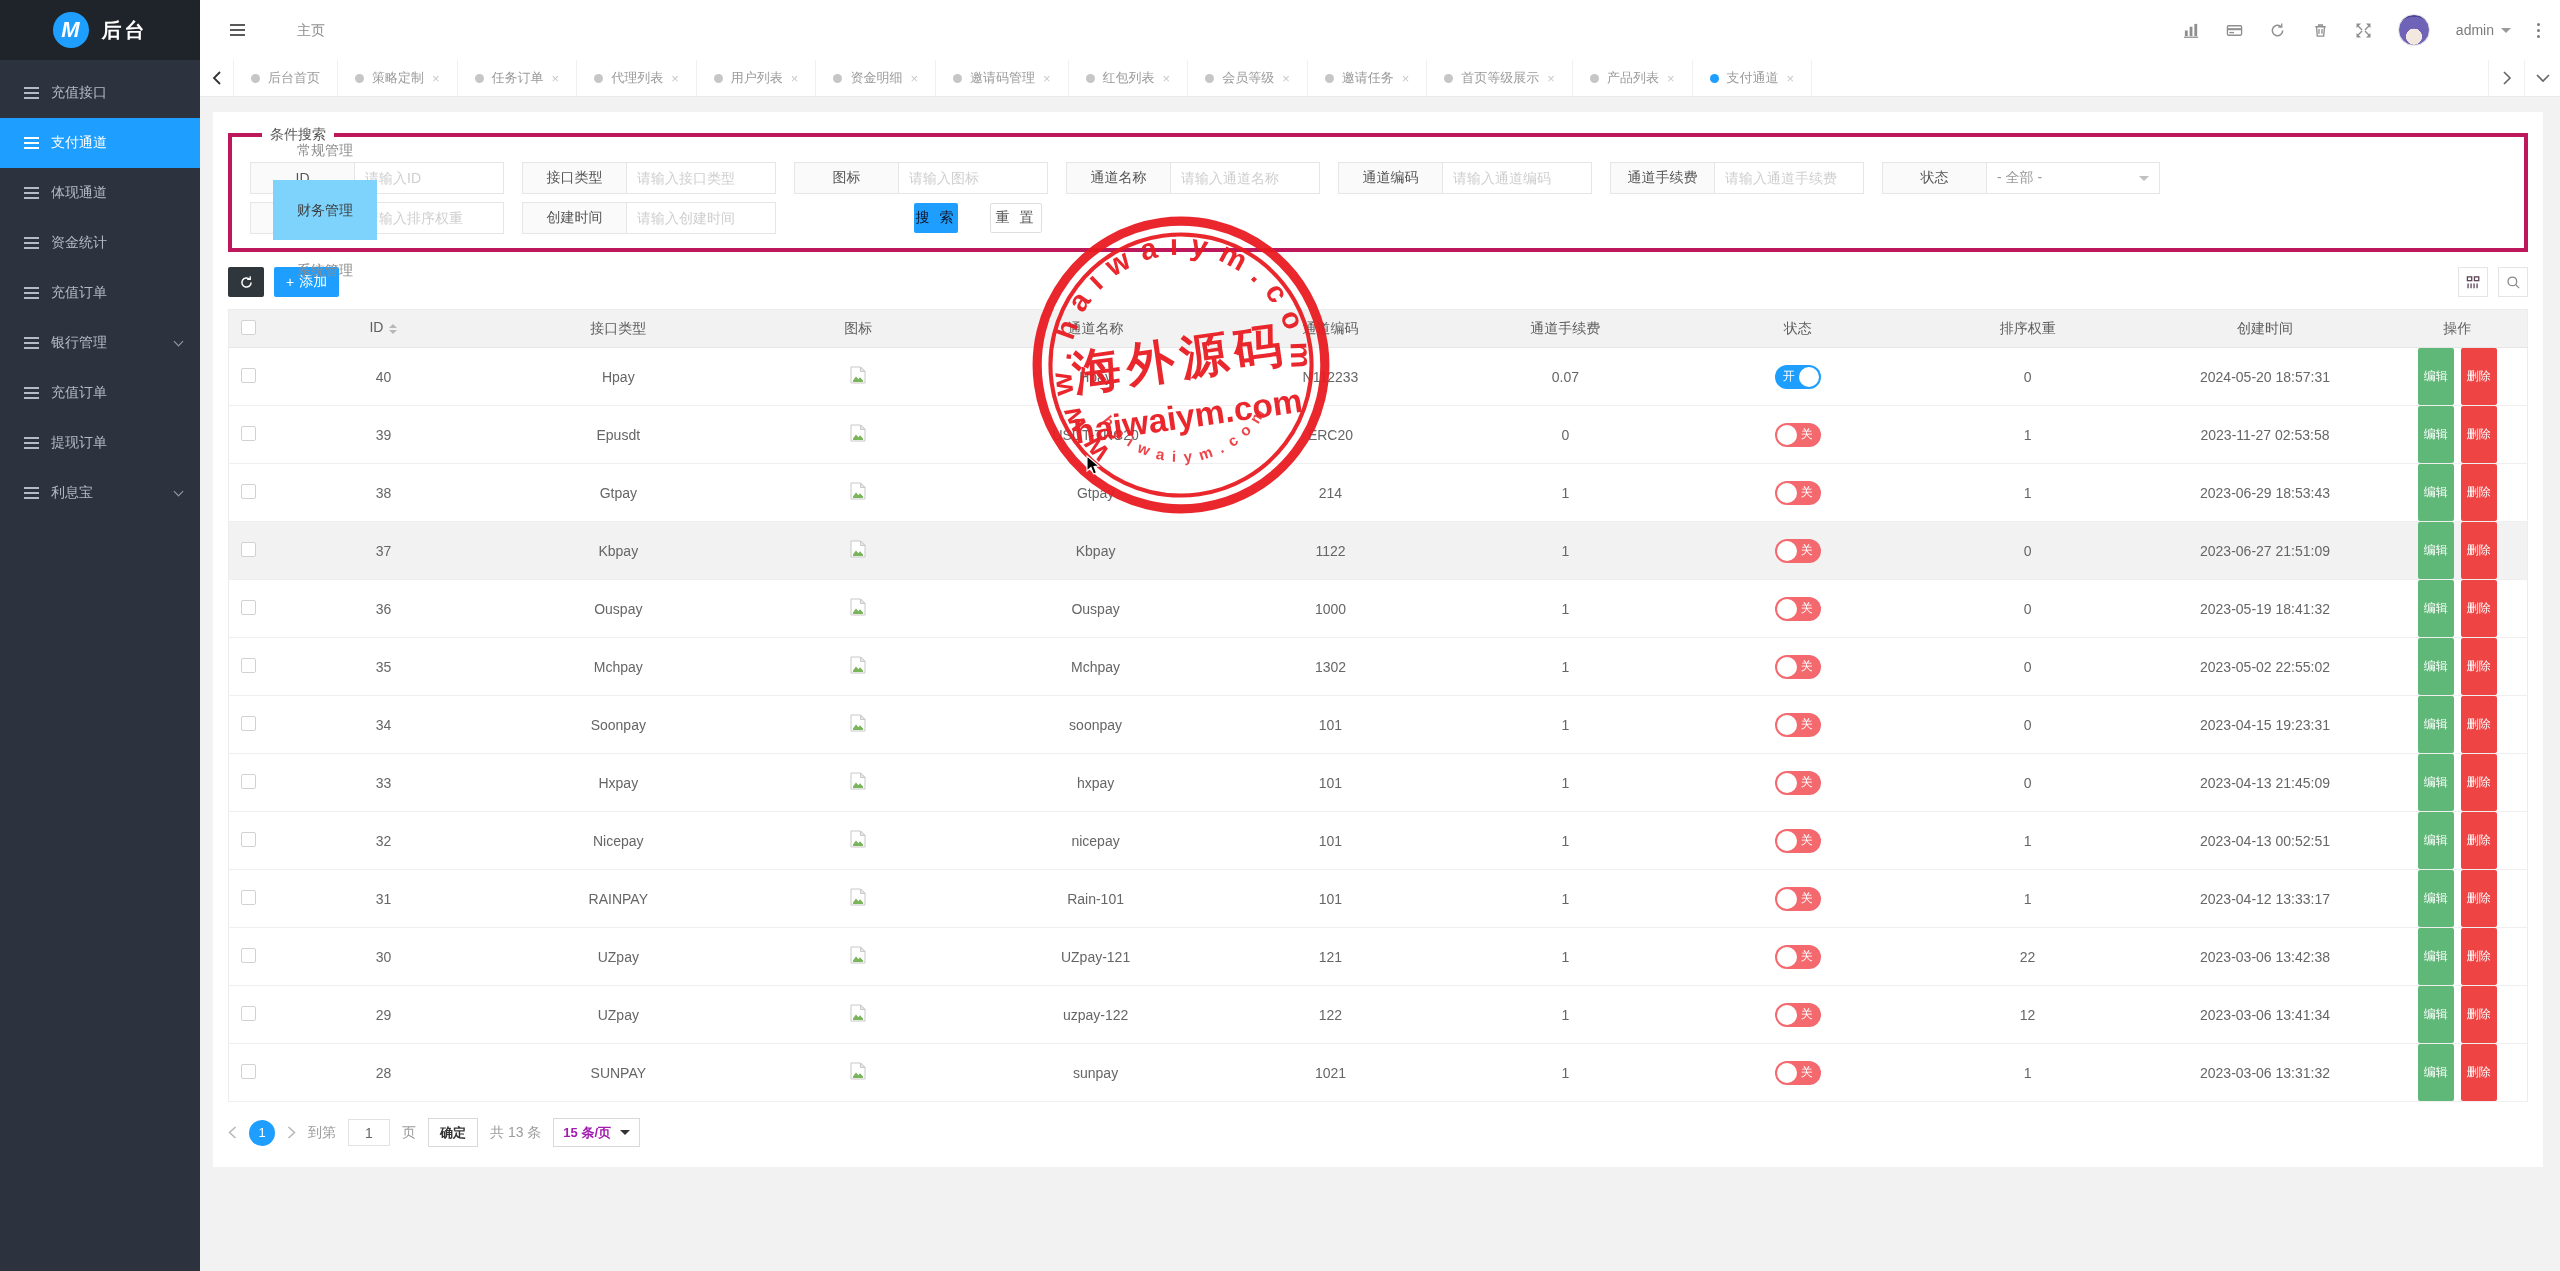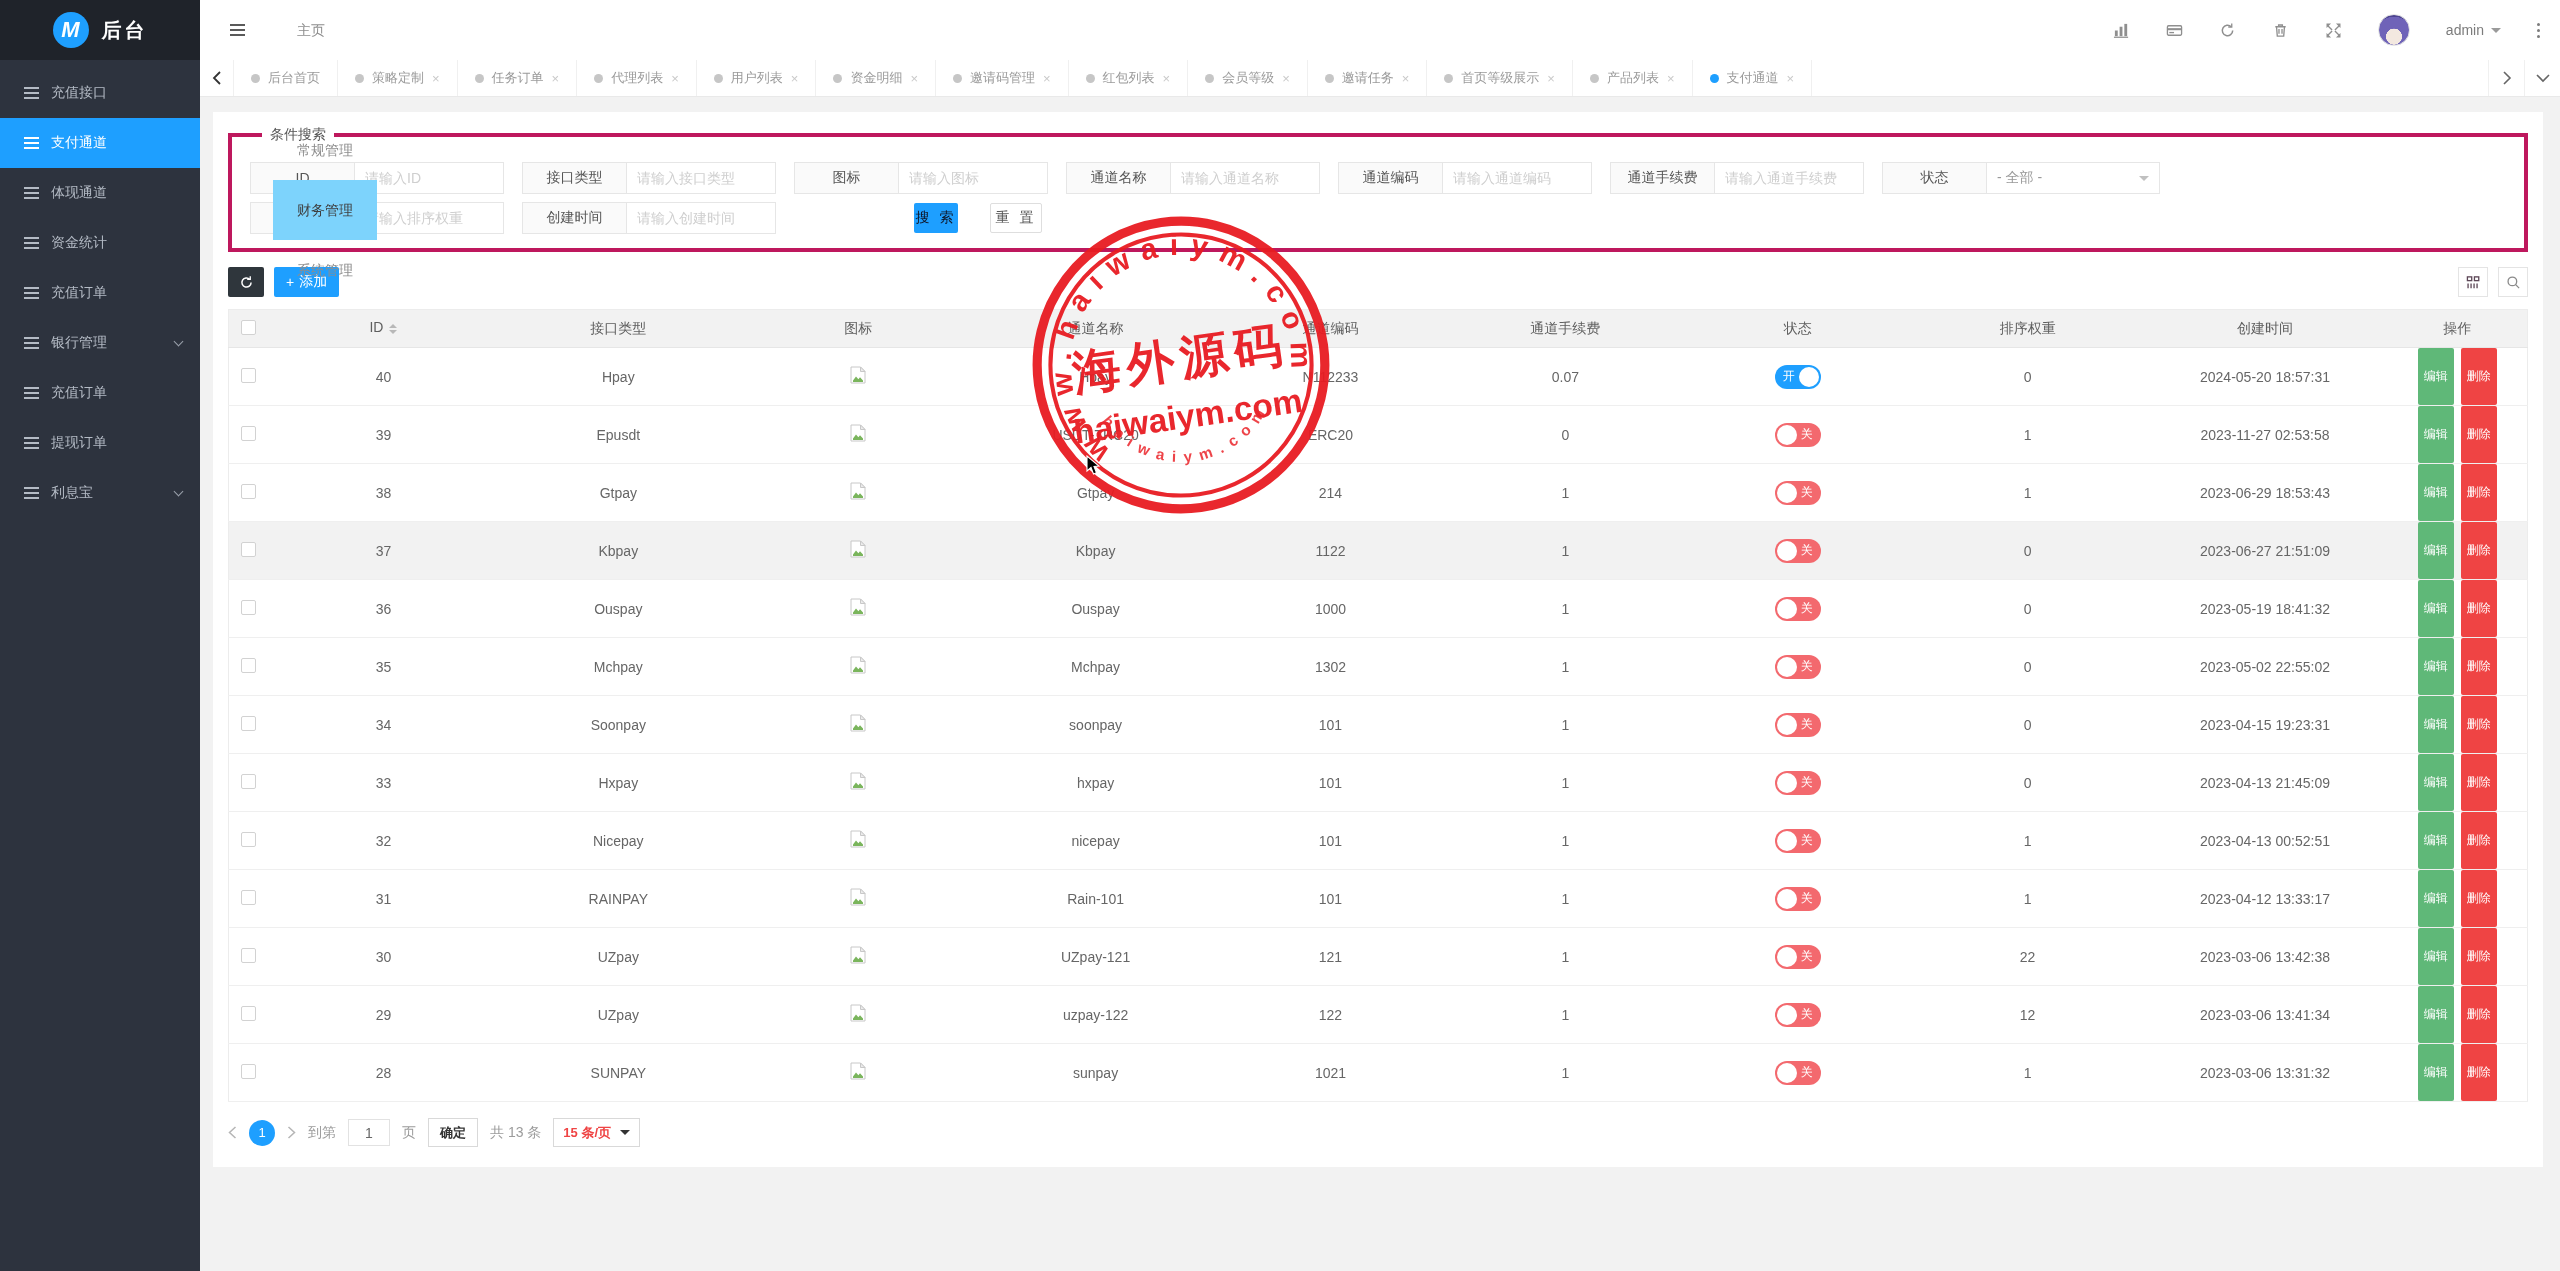--- a/index.html
+++ b/index.html
@@ -19,21 +19,21 @@
       linear-gradient(currentColor,currentColor) 0 5px/15px 2px no-repeat,
       linear-gradient(currentColor,currentColor) 0 10px/15px 2px no-repeat; }
   .menu-item .chev { width:7px; height:7px; border-right:1px solid #9aa1ab; border-bottom:1px solid #9aa1ab; transform:rotate(45deg); margin-left:auto; margin-top:-4px; }
 
   
   .header { position:absolute; left:200px; top:0; right:0; height:60px; background:#fff; display:flex; align-items:center; z-index:4; }
   .hamburger { margin-left:30px; color:#5a5a5a; cursor:pointer; }
   .nav { display:flex; height:60px; margin-left:28px;flex-direction:column; }
   .nav-item { padding:0 24px; line-height:60px; font-size:14px; color:#8d8d8d; cursor:pointer; }
   .nav-item.active { background:#7dd3fc; color:#3d3d3d; }
-  .header-right { margin-left:auto; display:flex; align-items:center; gap:36px; margin-right:20px; color:#8f8f8f; }
+  .header-right { margin-left:auto; display:flex; align-items:center; gap:26px; margin-right:20px; color:#8f8f8f; }
   .hicon { width:17px; height:17px; display:inline-flex; cursor:pointer; }
   .hicon svg { width:100%; height:100%; }
   .avatar { width:32px; height:32px; border-radius:50%; background:radial-gradient(circle at 50% 72%, #f3e8e0 0 30%, #6f63b8 31% 75%, #4d4490 76%); border:1px solid #e3e3e3; cursor:pointer; }
   .username { font-size:14px; color:#7c7c7c; display:flex; align-items:center; gap:7px; cursor:pointer; }
   .caret { width:0; height:0; border:5px solid transparent; border-top-color:#9a9a9a; margin-top:5px; }
   .kebab { display:flex; flex-direction:column; gap:3px; cursor:pointer; }
   .kebab i { width:3px; height:3px; border-radius:50%; background:#7c7c7c; }
 
   
   .tabbar { position:absolute; left:200px; top:60px; right:0; height:37px; background:#fff; border-bottom:1px solid #e9e9e9; display:flex; align-items:stretch; z-index:4; }
@@ -88,21 +88,21 @@
   .toggle.off .tlab { margin-left:26px; }
   .abtn { display:inline-block; padding:20px 6px; border-radius:2px; color:#fff; font-size:12px; cursor:pointer; }
   .abtn.edit { background:#5fb878; margin-right:7px; }
   .abtn.del { background:#ef4444; }
 
   .pager { display:flex; align-items:center; gap:12px; margin-top:16px; font-size:14px; color:#9b9b9b; }
   .pg-arrow { color:#b5b5b5; cursor:pointer; display:flex; }
   .pg-num { width:26px; height:26px; border-radius:50%; background:#1e9fff; color:#fff; display:flex; align-items:center; justify-content:center; font-size:13px; cursor:pointer; }
   .goto-input { width:42px; height:27px; border:1px solid #e2e2e2; text-align:center; color:#666; font-size:14px; outline:none; }
   .btn-confirm { height:29px; padding:0 11px; border:1px solid #d9d9d9; background:#fff; color:#333; font-weight:bold; font-size:13px; }
-  .per-page { height:29px; border:1px solid #d9d9d9; padding:0 9px; display:flex; align-items:center; gap:9px; color:#ef4444; font-weight:bold; font-size:13px; cursor:pointer; background:#fff; }
+  .per-page { height:29px; border:1px solid #d9d9d9; padding:0 9px; display:flex; align-items:center; gap:9px; color:#a21caf; font-weight:bold; font-size:13px; cursor:pointer; background:#fff; }
   .pp-caret { width:0; height:0; border:5px solid transparent; border-top-color:#333; margin-top:5px; }
 
   
   .stamp { position:absolute; left:1028px; top:212px; width:306px; height:306px; z-index:40; pointer-events:none; opacity:.95; }
 
   
   .cursor { position:absolute; left:1086px; top:455px; z-index:60; pointer-events:none; }
 </style>
 </head>
 <body>

